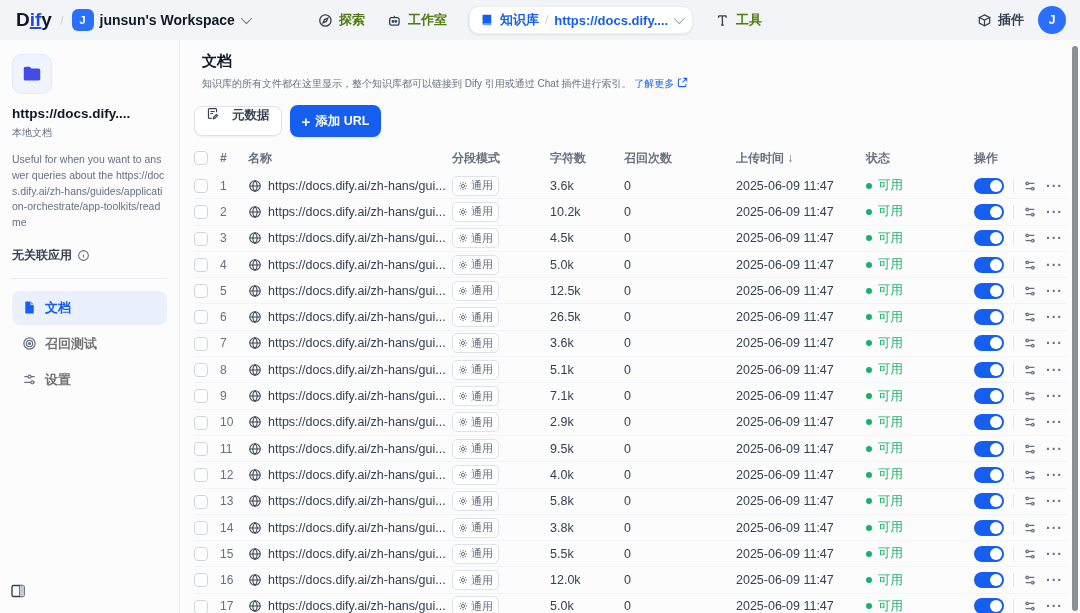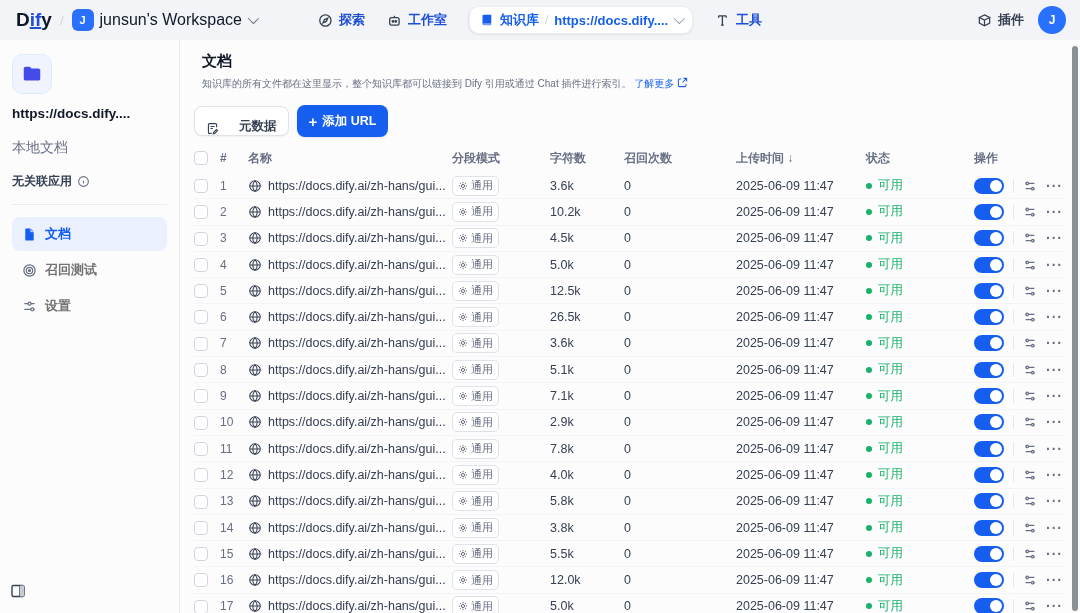--- a/index.html
+++ b/index.html
@@ -9,27 +9,27 @@
   
   .topbar { height:40px; display:flex; align-items:center; justify-content:space-between;
     padding:0 14px 0 16px; background:#f2f4f7; position:relative; }
   .tb-left { display:flex; align-items:center; gap:8px; }
   .logo { font-size:19px; font-weight:bold; letter-spacing:0; color:#101828; }
   .logo .blue { color:#1d4ed8; text-decoration:underline; text-decoration-thickness:2px; }
   .crumb-slash { color:#d0d5dd; font-size:13px; }
   .ws-chip { display:flex; align-items:center; gap:6px; cursor:pointer; }
   .ws-avatar { width:22px; height:22px; border-radius:6px; background:#2970ff; color:#fff;
     font-size:11px; font-weight:bold; display:flex; align-items:center; justify-content:center; }
-  .ws-name { font-size:16px; font-weight:normal; color:#101828; }
+  .ws-name { font-size:14px; font-weight:bold; color:#101828; }
   .chev { width:8px; height:8px; border-right:1.5px solid #676f83; border-bottom:1.5px solid #676f83;
     transform:rotate(45deg) translateY(-2px); display:inline-block; }
 
   .tb-center { position:absolute; left:50%; top:0; transform:translateX(-50%); height:40px;
     display:flex; align-items:center; gap:22px; }
-  .nav-item { display:flex; align-items:center; gap:6px; font-size:13px; color:#1d4ed8;
+  .nav-item { display:flex; align-items:center; gap:6px; font-size:13px; color:#4d7c0f;
     font-weight:600; cursor:pointer; }
   .nav-item svg { display:block; }
   .kb-pill { background:#fff; border-radius:10px; padding:4px 10px; display:flex; align-items:center;
     gap:6px; box-shadow:0 1px 2px rgba(16,24,40,.08); border:0.5px solid #eceef2; }
   .kb-pill .kb-label { color:#155eef; font-size:13px; font-weight:700; }
   .kb-pill .slash { color:#d0d5dd; font-size:12px; }
   .kb-pill .kb-name { color:#155eef; font-size:13px; font-weight:700; }
   .kb-pill .chev { border-color:#98a2b3; }
 
   .tb-right { display:flex; gap:14px; }
@@ -39,21 +39,21 @@
     font-size:12px; font-weight:bold; display:flex; align-items:center; justify-content:center; cursor:pointer; }
 
   
   .shell { display:flex; height:573px; }
   .sidebar { width:180px; background:#fcfcfd; border-right:1px solid #e9ebf0; padding:14px 12px;
     position:relative; flex-shrink:0; }
   .folder-box { width:40px; height:40px; border-radius:10px; background:#eff4ff;
     border:1px solid #e0eaff; display:flex; align-items:center; justify-content:center; }
   .kb-title { font-size:13.5px; font-weight:bold; color:#101828; margin-top:12px;
     white-space:nowrap; overflow:hidden; text-overflow:ellipsis; }
-  .kb-type { font-size:14px; color:#676f83; margin-top:18px; }
+  .kb-type { font-size:10px; color:#676f83; margin-top:5px; }
   .kb-desc { font-size:10.5px; color:#676f83; line-height:1.5; margin-top:12px; word-break:break-all; }
   .linked-apps { font-size:12px; font-weight:bold; color:#354052; margin-top:16px;
     display:flex; align-items:center; gap:5px; }
   .side-divider { height:1px; background:#e9ebf0; margin:14px 0 12px; }
   .menu-item { display:flex; align-items:center; gap:8px; height:34px; padding:0 10px;
     border-radius:8px; font-size:13px; color:#737373; cursor:pointer; margin-bottom:2px; font-weight:600;}
   .menu-item.active { background:#ebf0ff; color:#155eef; }
   .collapse-btn { position:absolute; left:10px; bottom:10px; cursor:pointer; }
 
   
@@ -62,21 +62,21 @@
   .page-desc { font-size:10px; color:#676f83; margin:6px 0 0 8px; }
   .learn-more { color:#155eef; cursor:pointer; }
   .toolbar { display:flex; align-items:center; justify-content:space-between; margin-top:14px; }
   .search-box { width:142px; height:28px; background:#e9ebf0; border-radius:8px; display:flex;
     align-items:center; gap:6px; padding:0 8px; }
   .search-box input { border:0; background:transparent; outline:none; font-size:12.5px; width:100px;
     color:#354052; font-family:inherit; }
   .search-box input::placeholder { color:#98a2b3; }
   .toolbar-right { display:flex; align-items:center; gap:8px; }
   .btn-meta { height:30px; background:#fff; border:1px solid #e0e2ea; border-radius:8px;
-    display:flex; align-items:flex-end; gap:20px; padding:0 11px; font-size:12.5px; font-weight:600;
+    display:flex; align-items:flex-start; gap:13px; padding:0 11px; font-size:12.5px; font-weight:600;
     color:#354052; cursor:pointer; box-shadow:0 1px 2px rgba(16,24,40,.05); }
   .btn-add { height:32px; background:#155eef; border:0; border-radius:8px; display:flex;
     align-items:center; gap:5px; padding:0 12px; font-size:12.5px; font-weight:600; color:#fff;
     cursor:pointer; box-shadow:0 1px 2px rgba(16,24,40,.1); }
   .btn-add .plus { font-size:15px; font-weight:bold; line-height:1; }
 
   
   .grid-row { display:grid;
     grid-template-columns:26px 28px 204px 98px 74px 112px 130px 108px 1fr;
     align-items:center; }
@@ -167,20 +167,21 @@
 <div class="shell">
 
   <div class="sidebar">
     <div class="folder-box">
       <svg width="22" height="22" viewBox="0 0 20 20" fill="#444ce7">
           <path d="M2.5 5.2c0-.9.7-1.7 1.7-1.7h3.2c.5 0 1 .2 1.3.6l.8.9h6.3c.9 0 1.7.8 1.7 1.7v7.6c0 .9-.8 1.7-1.7 1.7H4.2c-1 0-1.7-.8-1.7-1.7V5.2z"></path>
         </svg>
     </div>
     <div class="kb-title">https://docs.dify....</div>
     <div class="kb-type">本地文档</div>
+    <div class="kb-desc">Useful for when you want to answer queries about the https://docs.dify.ai/zh-hans/guides/application-orchestrate/app-toolkits/readme</div>
     <div class="linked-apps">
       <span>无关联应用</span>
       <svg width="13" height="13" viewBox="0 0 16 16" fill="none" stroke="#676f83" stroke-width="1.3">
           <circle cx="8" cy="8" r="6"></circle>
           <path d="M8 7.2v3.3M8 5.1v.1"></path>
         </svg>
     </div>
     <div class="side-divider"></div>
 
     <div class="menu-item active">
@@ -700,21 +701,21 @@
           </div>
           <div>
             <span class="mode-badge">
               <svg width="10" height="10" viewBox="0 0 16 16" fill="none" stroke="#676f83" stroke-width="1.6">
                 <circle cx="8" cy="8" r="2.5"></circle>
                 <path d="M8 1.5v2.2M8 12.3v2.2M1.5 8h2.2M12.3 8h2.2M3.4 3.4l1.6 1.6M11 11l1.6 1.6M12.6 3.4 11 5M5 11l-1.6 1.6"></path>
               </svg>
               <span>通用</span>
             </span>
           </div>
-          <div>7.8k</div>
+          <div>9.5k</div>
           <div>0</div>
           <div>2025-06-09 11:47</div>
           <div class="status">
             <span class="dot"></span>
             <span>可用</span>
           </div>
           <div class="actions">
             <div class="toggle">
               <div class="knob"></div>
             </div>

